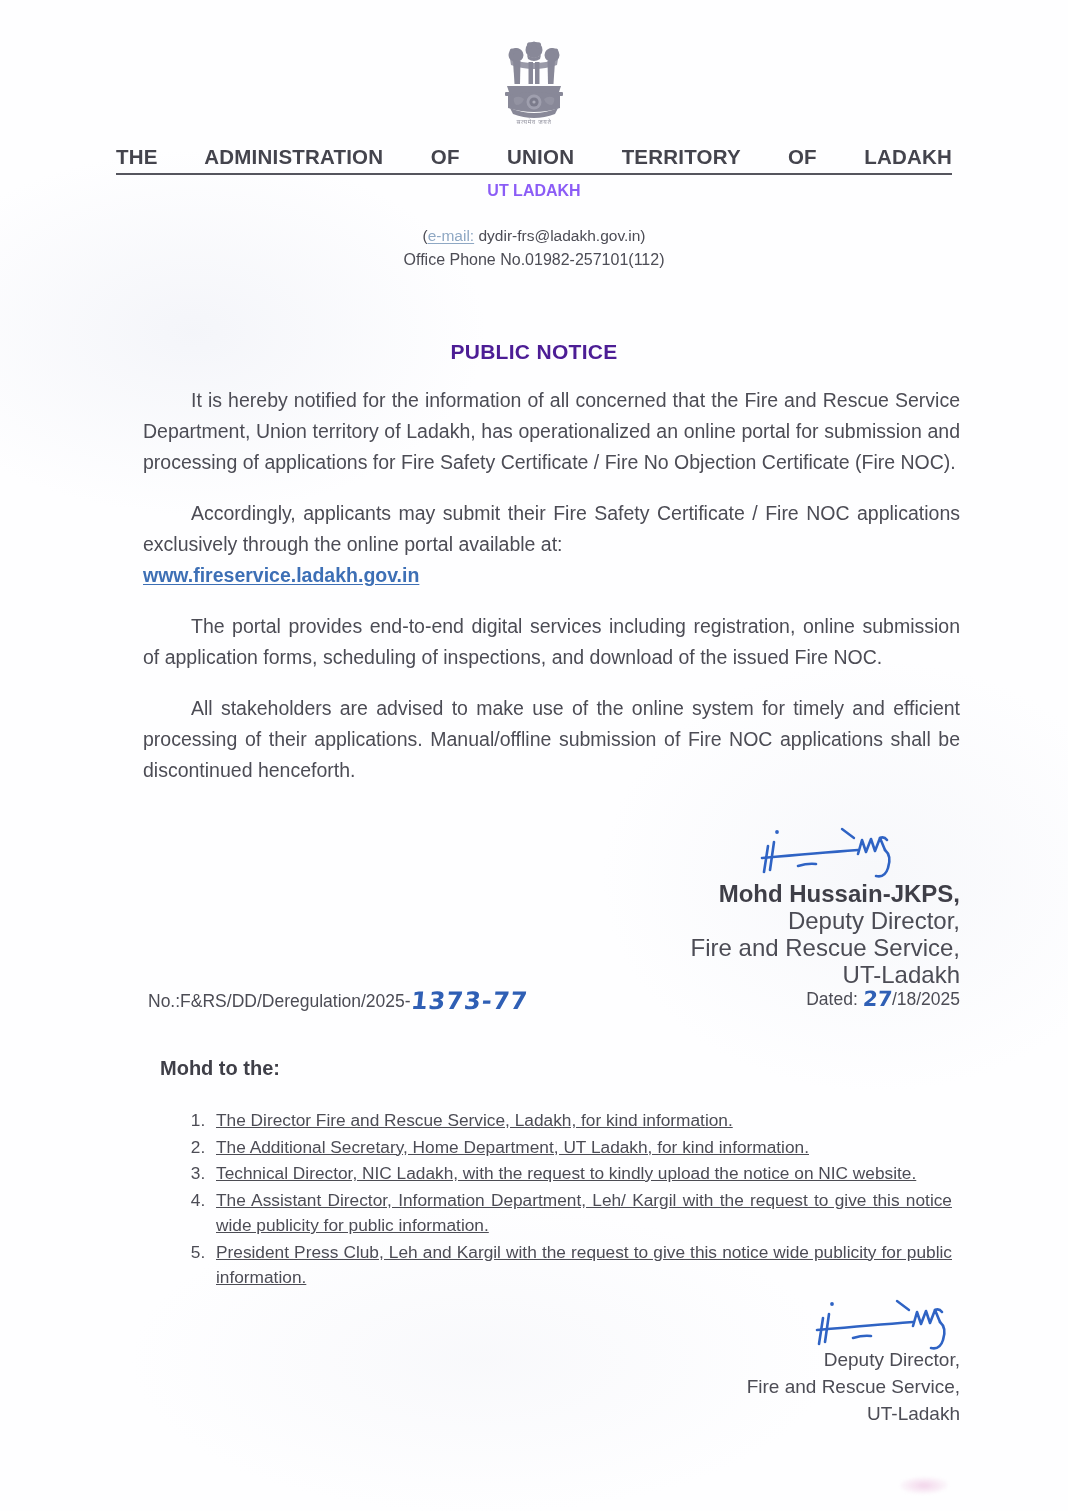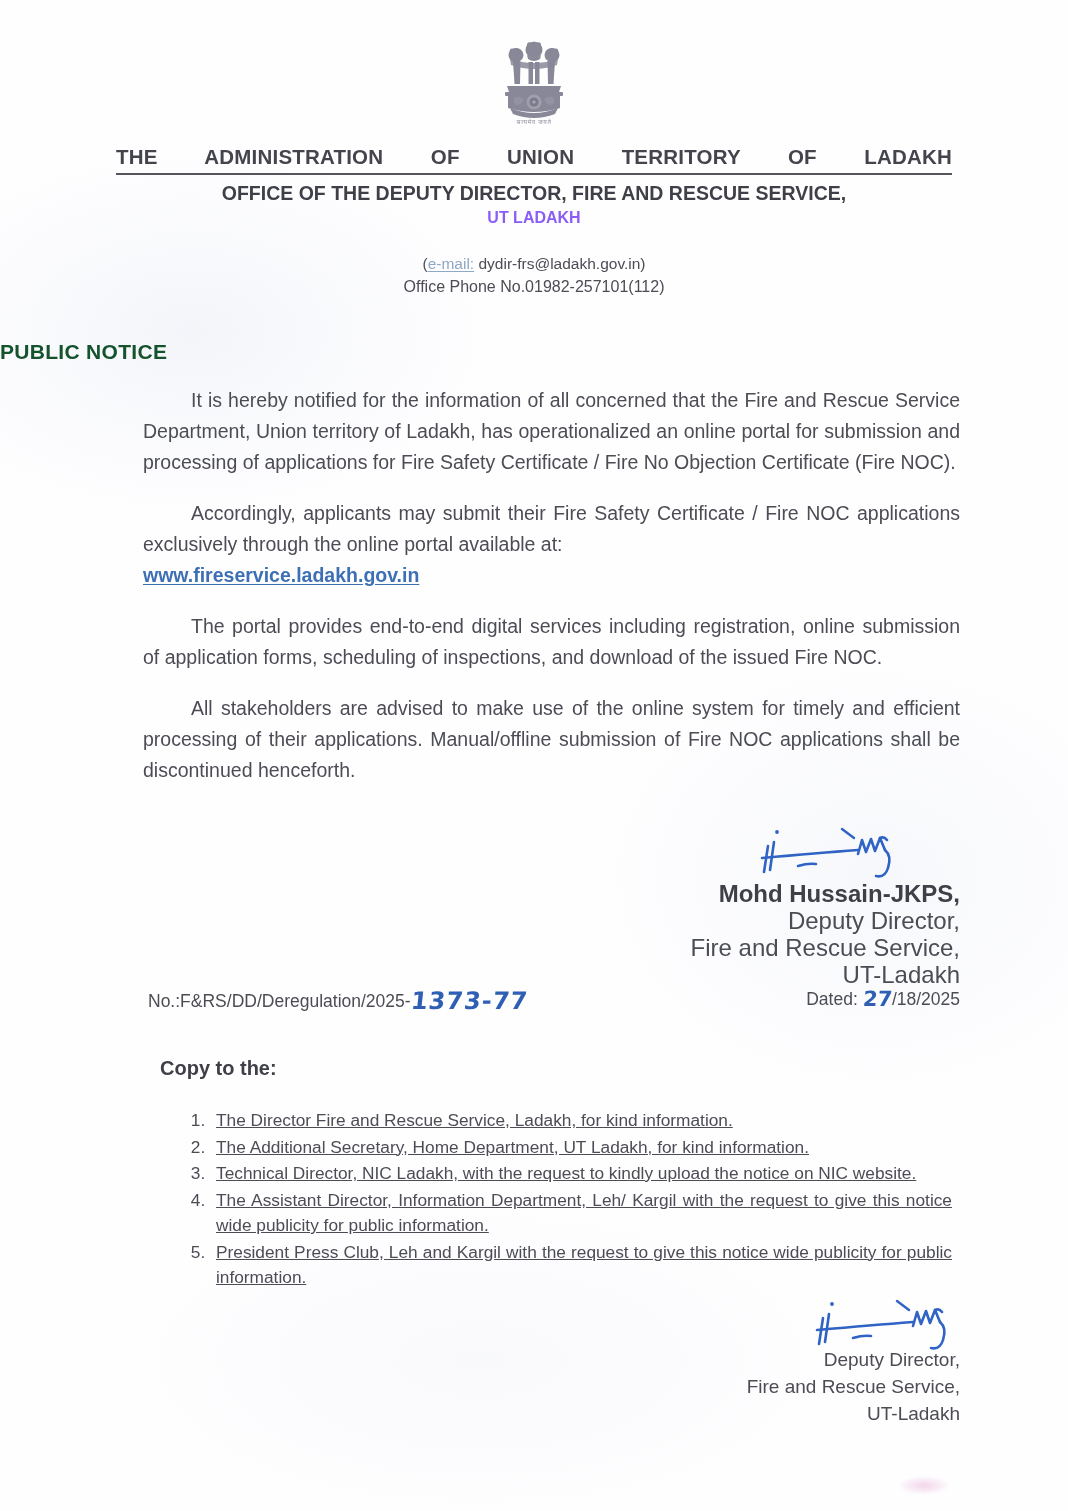--- a/index.html
+++ b/index.html
@@ -106,24 +106,24 @@
     font-size: 16px;
     color: #4c4c55;
     line-height: 1.45;
   }
 
   
   .notice-title {
     position: absolute;
     left: 0; right: 0;
     top: 340px;
-    text-align: left;
+    text-align: center;
     font-size: 21px;
     font-weight: bold;
-    color: #14532d;
+    color: #4c1d95;
     letter-spacing: 0.3px;
   }
 
   
   .body-block {
     position: absolute;
     left: 143px;
     right: 108px;
     top: 385px;
   }
@@ -305,21 +305,20 @@
           <path d="M53 60 Q48 57 43 61 Q45 67 51 67 Q54 64 53 60 Z" fill="#7c7c8e"></path>
 
           <path d="M9 70 Q33 80 57 70 L54 76 Q33 84 12 76 Z"></path>
         </g>
       </svg>
     </div>
     <div class="emblem-caption">सत्यमेव जयते</div>
 
     <div class="hdr">
       <div class="hdr-line1">THE ADMINISTRATION OF UNION TERRITORY OF LADAKH</div>
-      <div class="hdr-line2">OFFICE OF THE DEPUTY DIRECTOR, FIRE AND RESCUE SERVICE,</div>
       <div class="hdr-line3">UT LADAKH</div>
       <div class="hdr-email"><span>(</span><span class="email-link">e-mail:</span> <span>dydir-frs@ladakh.gov.in)</span></div>
       <div class="hdr-phone">Office Phone No.01982-257101(112)</div>
     </div>
 
     <div class="notice-title">PUBLIC NOTICE</div>
 
     <div class="body-block">
       <p class="para">It is hereby notified for the information of all concerned that the Fire and Rescue Service Department, Union territory of Ladakh, has operationalized an online portal for submission and processing of applications for Fire Safety Certificate / Fire No Objection Certificate (Fire NOC).</p>
       <p class="para"><span>Accordingly, applicants may submit their Fire Safety Certificate / Fire NOC applications exclusively through the online portal available at:</span>
@@ -349,21 +348,21 @@
       <div class="sign-name">Mohd Hussain-JKPS,</div>
       <div>Deputy Director,</div>
       <div>Fire and Rescue Service,</div>
       <div>UT-Ladakh</div>
     </div>
 
     <div class="ref-line"><span>No.:F&amp;RS/DD/Deregulation/2025-</span><span class="hand">1373-77</span></div>
 
     <div class="dated-line"><span>Dated:</span> <span class="hand-sm">27</span><span>/18/2025</span></div>
 
-    <div class="copy-heading">Copy to the:</div>
+    <div class="copy-heading">Mohd to the:</div>
     <ol class="copy-list">
       <li>The Director Fire and Rescue Service, Ladakh, for kind information.</li>
       <li>The Additional Secretary, Home Department, UT Ladakh, for kind information.</li>
       <li>Technical Director, NIC Ladakh, with the request to kindly upload the notice on NIC website.</li>
       <li>The Assistant Director, Information Department, Leh/ Kargil with the request to give this notice wide publicity for public information.</li>
       <li>President Press Club, Leh and Kargil with the request to give this notice wide publicity for public information.</li>
     </ol>
 
     <svg class="sig-svg-2" viewBox="0 0 160 58">
       <g fill="none" stroke="#2f63c4" stroke-width="2.6" stroke-linecap="round" stroke-linejoin="round">

